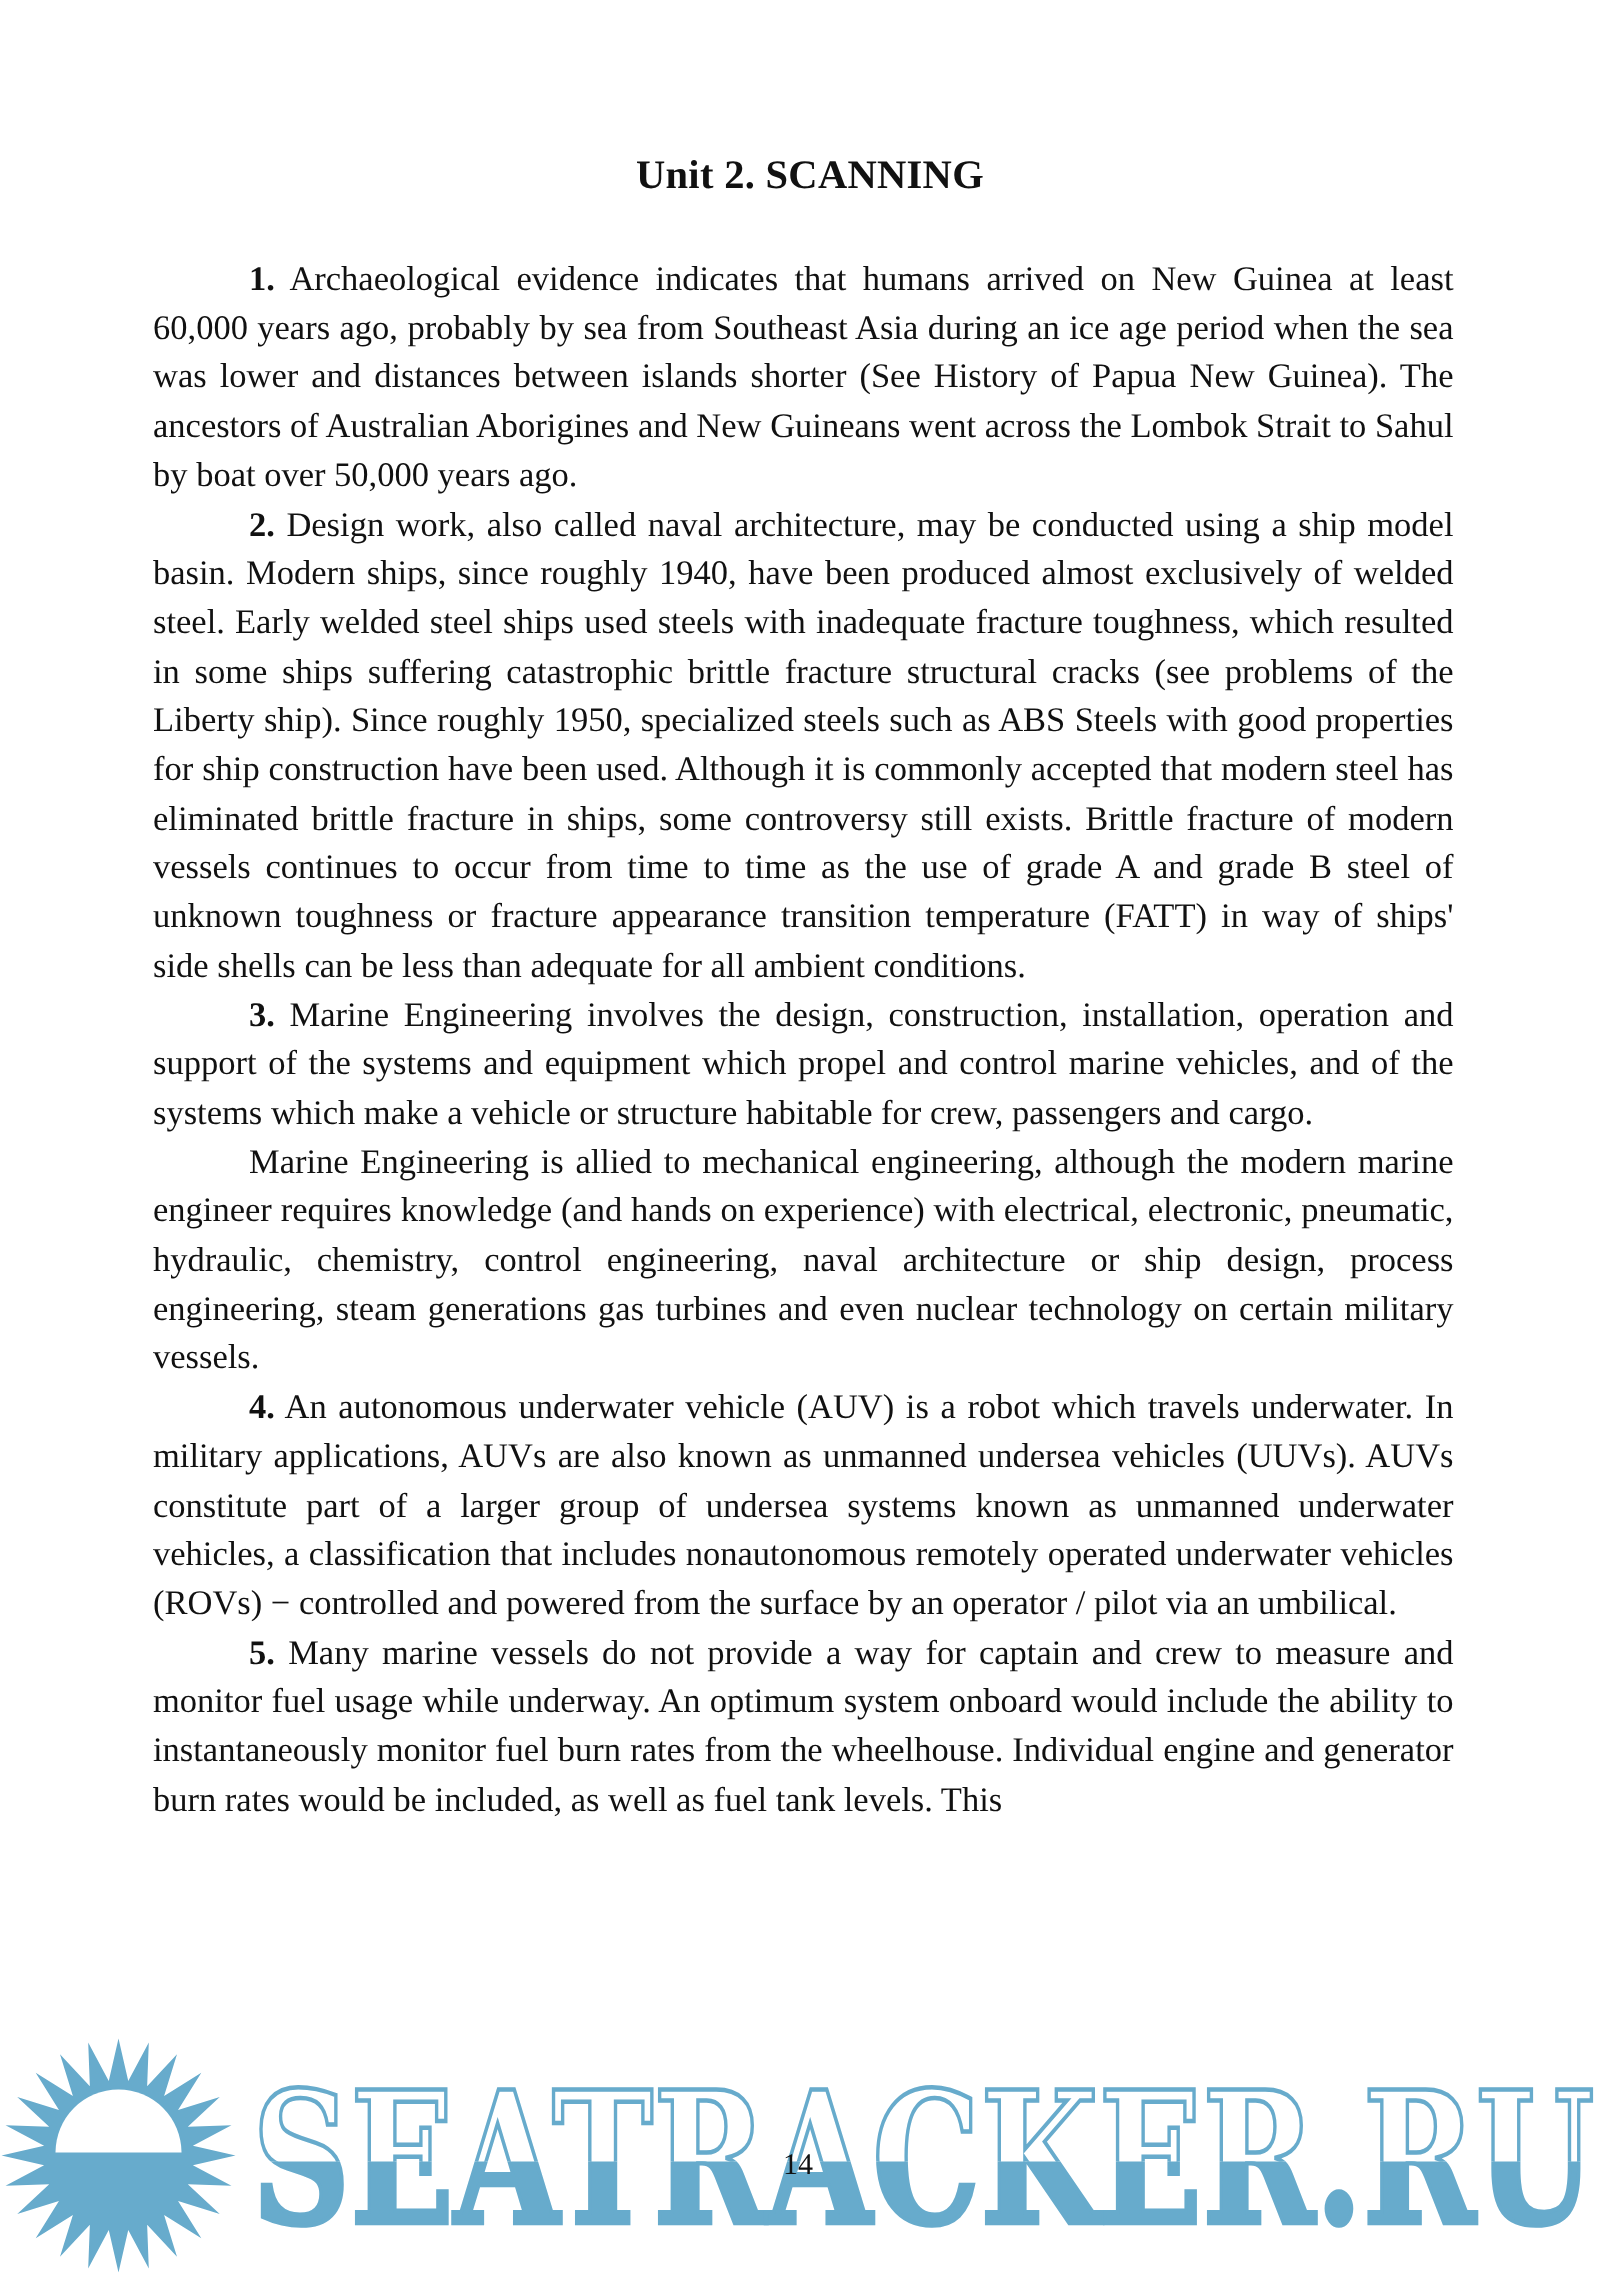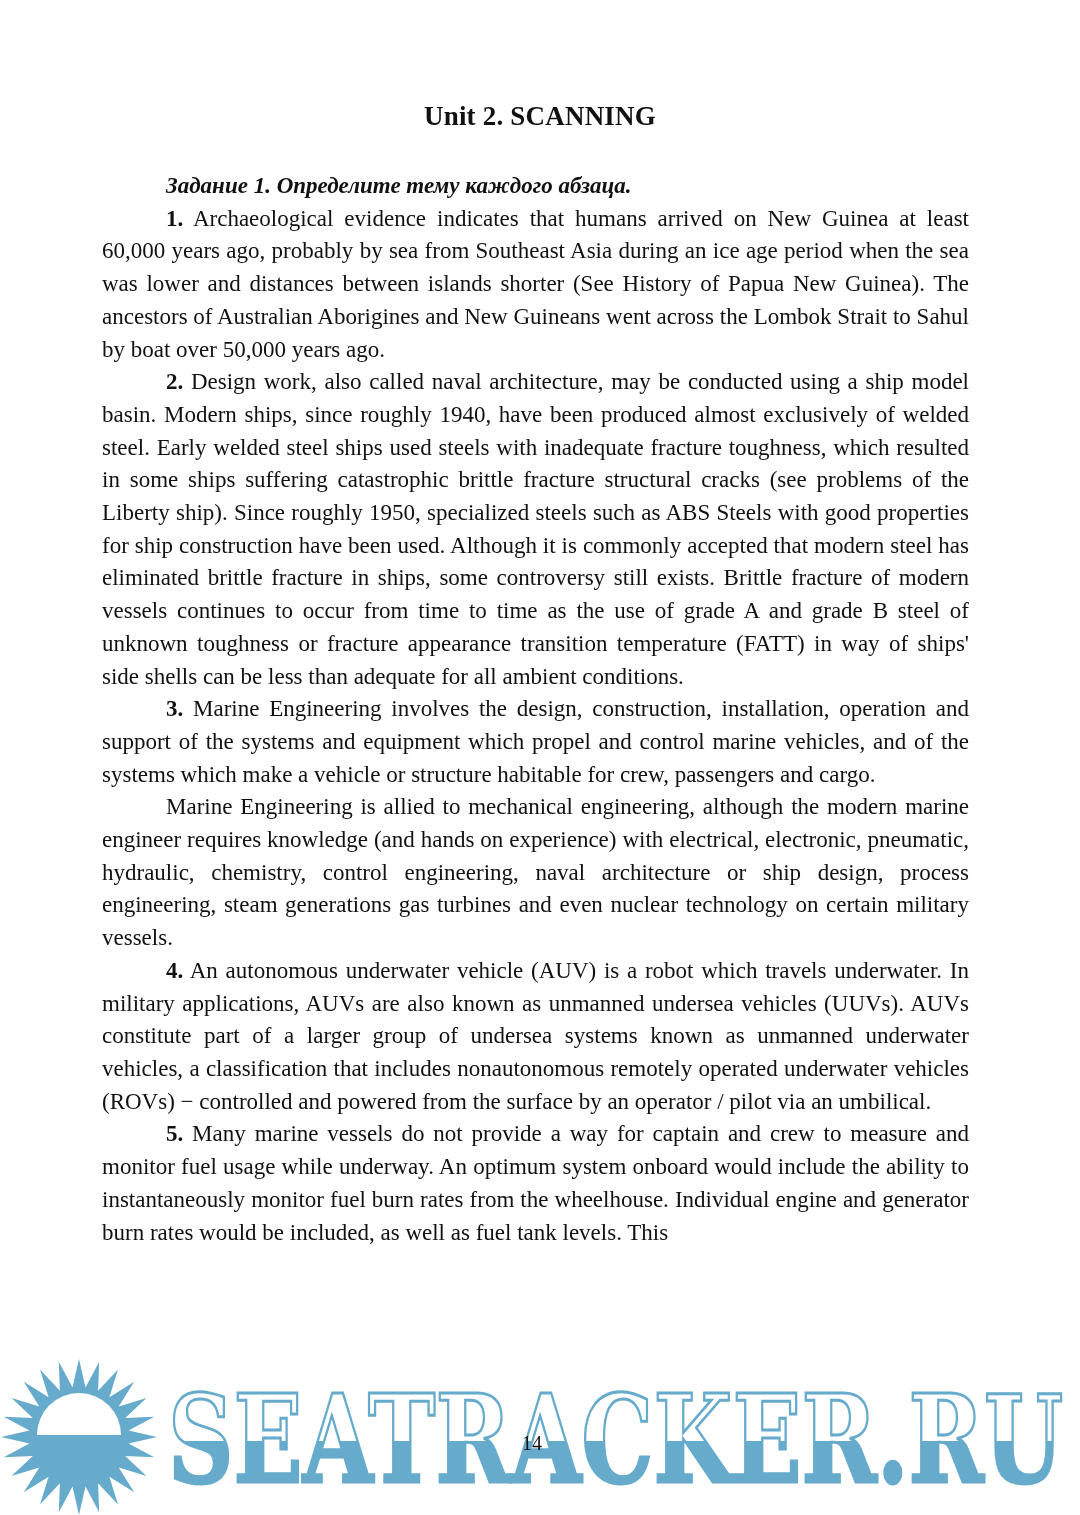--- a/index.html
+++ b/index.html
@@ -26,21 +26,20 @@
     font-family: "Liberation Serif", serif;
   }
 </style>
 </head>
 <body>
 
 <div class="page">
   <div class="title">Unit 2. SCANNING</div>
 
   <div class="body-text">
-    <p class="task">Задание 1. Определите тему каждого абзаца.</p>
     <p><span class="num">1.</span><span> Archaeological evidence indicates that humans arrived on New Guinea at least 60,000 years ago, probably by sea from Southeast Asia during an ice age period when the sea was lower and distances between islands shorter (See History of Papua New Guinea). The ancestors of Australian Aborigines and New Guineans went across the Lombok Strait to Sahul by boat over 50,000 years ago.</span></p>
     <p><span class="num">2.</span><span> Design work, also called naval architecture, may be conducted using a ship model basin. Modern ships, since roughly 1940, have been produced almost exclu­sively of welded steel. Early welded steel ships used steels with inadequate fracture toughness, which resulted in some ships suffering catastrophic brittle fracture struc­tural cracks (see problems of the Liberty ship). Since roughly 1950, specialized steels such as ABS Steels with good properties for ship construction have been used. Alt­hough it is commonly accepted that modern steel has eliminated brittle fracture in ships, some controversy still exists. Brittle fracture of modern vessels continues to occur from time to time as the use of grade A and grade B steel of unknown tough­ness or fracture appearance transition temperature (FATT) in way of ships' side shells can be less than adequate for all ambient conditions.</span></p>
     <p><span class="num">3.</span><span> Marine Engineering involves the design, construction, installation, operation and support of the systems and equipment which propel and control marine vehicles, and of the systems which make a vehicle or structure habitable for crew, passengers and cargo.</span></p>
     <p><span>Marine Engineering is allied to mechanical engineering, although the modern marine engineer requires knowledge (and hands on experience) with electrical, elec­tronic, pneumatic, hydraulic, chemistry, control engineering, naval architecture or ship design, process engineering, steam generations gas turbines and even nuclear technology on certain military vessels.</span></p>
     <p><span class="num">4.</span><span> An autonomous underwater vehicle (AUV) is a robot which travels under­water. In military applications, AUVs are also known as unmanned undersea vehicles (UUVs). AUVs constitute part of a larger group of undersea systems known as un­manned underwater vehicles, a classification that includes nonautonomous remotely operated underwater vehicles (ROVs) − controlled and powered from the surface by an operator / pilot via an umbilical.</span></p>
     <p><span class="num">5.</span><span> Many marine vessels do not provide a way for captain and crew to measure and monitor fuel usage while underway. An optimum system onboard would include the ability to instantaneously monitor fuel burn rates from the wheelhouse. Individual engine and generator burn rates would be included, as well as fuel tank levels. This</span></p>
   </div>
 
   <svg class="watermark" viewBox="0 0 1080 160" width="1080" height="160">
     <defs>

